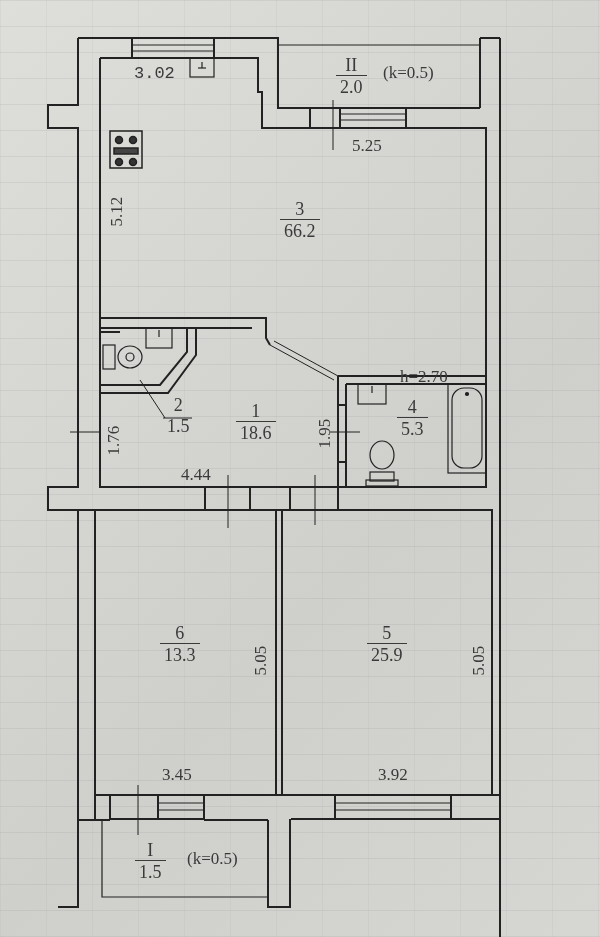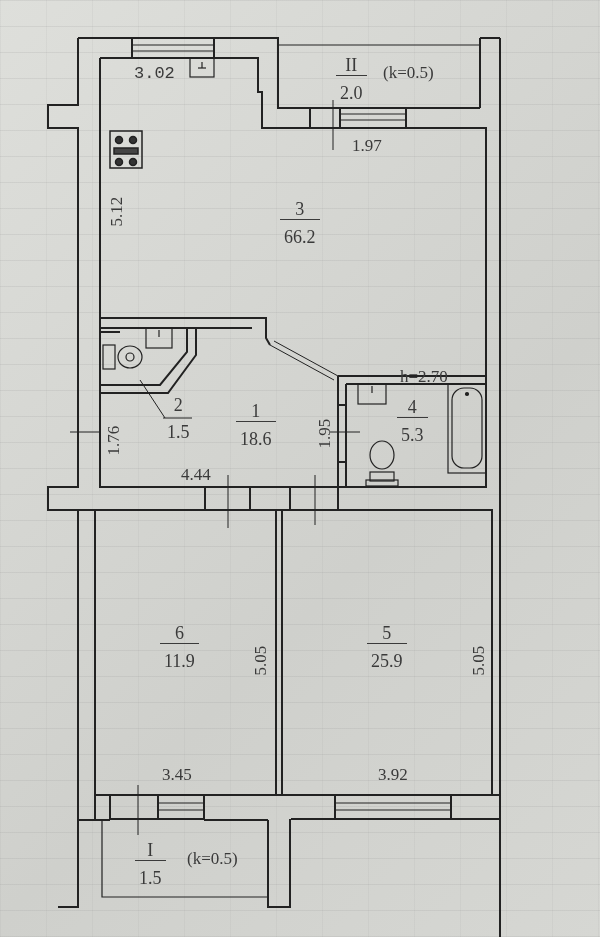--- a/index.html
+++ b/index.html
@@ -6,21 +6,21 @@
   body{width:600px;height:937px;background:#d9dad6;overflow:hidden;position:relative;font-family:"Liberation Serif","DejaVu Serif",serif;}
   .sheet{position:absolute;left:0;top:0;width:600px;height:937px;
     background:
       repeating-linear-gradient(0deg, rgba(150,150,150,0.18) 0 1px, transparent 1px 26px),
       repeating-linear-gradient(90deg, rgba(150,150,150,0.10) 0 1px, transparent 1px 46px),
       linear-gradient(135deg,#dedfdb,#cfd0cc 60%,#d6d7d3);}
   svg{position:absolute;left:0;top:0;}
   .lbl{position:absolute;color:#3a3a3a;font-size:17px;line-height:1;white-space:nowrap;}
   .frac{position:absolute;text-align:center;color:#3a3a3a;font-size:18px;line-height:1.05;}
   .frac .num{display:block;padding:0 4px;}
-  .frac .den{display:block;border-top:1.5px solid #3a3a3a;padding:8px 4px 0;}
+  .frac .den{display:block;border-top:1.5px solid #3a3a3a;padding:2px 4px 0;}
   .rot{transform:rotate(-90deg);transform-origin:center;}
 </style>
 </head>
 <body>
 
 <div class="sheet">
 
 <svg width="600" height="937" viewBox="0 0 600 937">
   <g fill="none" stroke="#222" stroke-width="2">
 
@@ -151,42 +151,42 @@
 <div class="frac" style="left:163px;top:396px;">
   <span class="num">2</span>
   <span class="den" style="border-top:none">1.5</span>
 </div>
 <div class="frac" style="left:397px;top:398px;">
   <span class="num">4</span>
   <span class="den">5.3</span>
 </div>
 <div class="frac" style="left:160px;top:624px;">
   <span class="num">6</span>
-  <span class="den">11.9</span>
+  <span class="den">13.3</span>
 </div>
 <div class="frac" style="left:367px;top:624px;">
   <span class="num">5</span>
   <span class="den">25.9</span>
 </div>
 
 <div class="frac" style="left:336px;top:56px;">
   <span class="num">II</span>
   <span class="den">2.0</span>
 </div>
 <div class="lbl" style="left:383px;top:64px;">(k=0.5)</div>
 <div class="frac" style="left:135px;top:841px;">
   <span class="num">I</span>
   <span class="den">1.5</span>
 </div>
 <div class="lbl" style="left:187px;top:850px;">(k=0.5)</div>
 
 <div class="lbl" style="left:400px;top:368px;">h=2.70</div>
 
 <div class="lbl" style="left:134px;top:65px;font-family:Liberation Mono, monospace;">3.02</div>
-<div class="lbl" style="left:352px;top:137px;">1.97</div>
+<div class="lbl" style="left:352px;top:137px;">5.25</div>
 <div class="lbl rot" style="left:102px;top:203px;">5.12</div>
 <div class="lbl rot" style="left:99px;top:432px;">1.76</div>
 <div class="lbl" style="left:181px;top:466px;">4.44</div>
 <div class="lbl rot" style="left:310px;top:425px;">1.95</div>
 <div class="lbl rot" style="left:246px;top:652px;">5.05</div>
 <div class="lbl rot" style="left:464px;top:652px;">5.05</div>
 <div class="lbl" style="left:162px;top:766px;">3.45</div>
 <div class="lbl" style="left:378px;top:766px;">3.92</div>
 
 </div>

